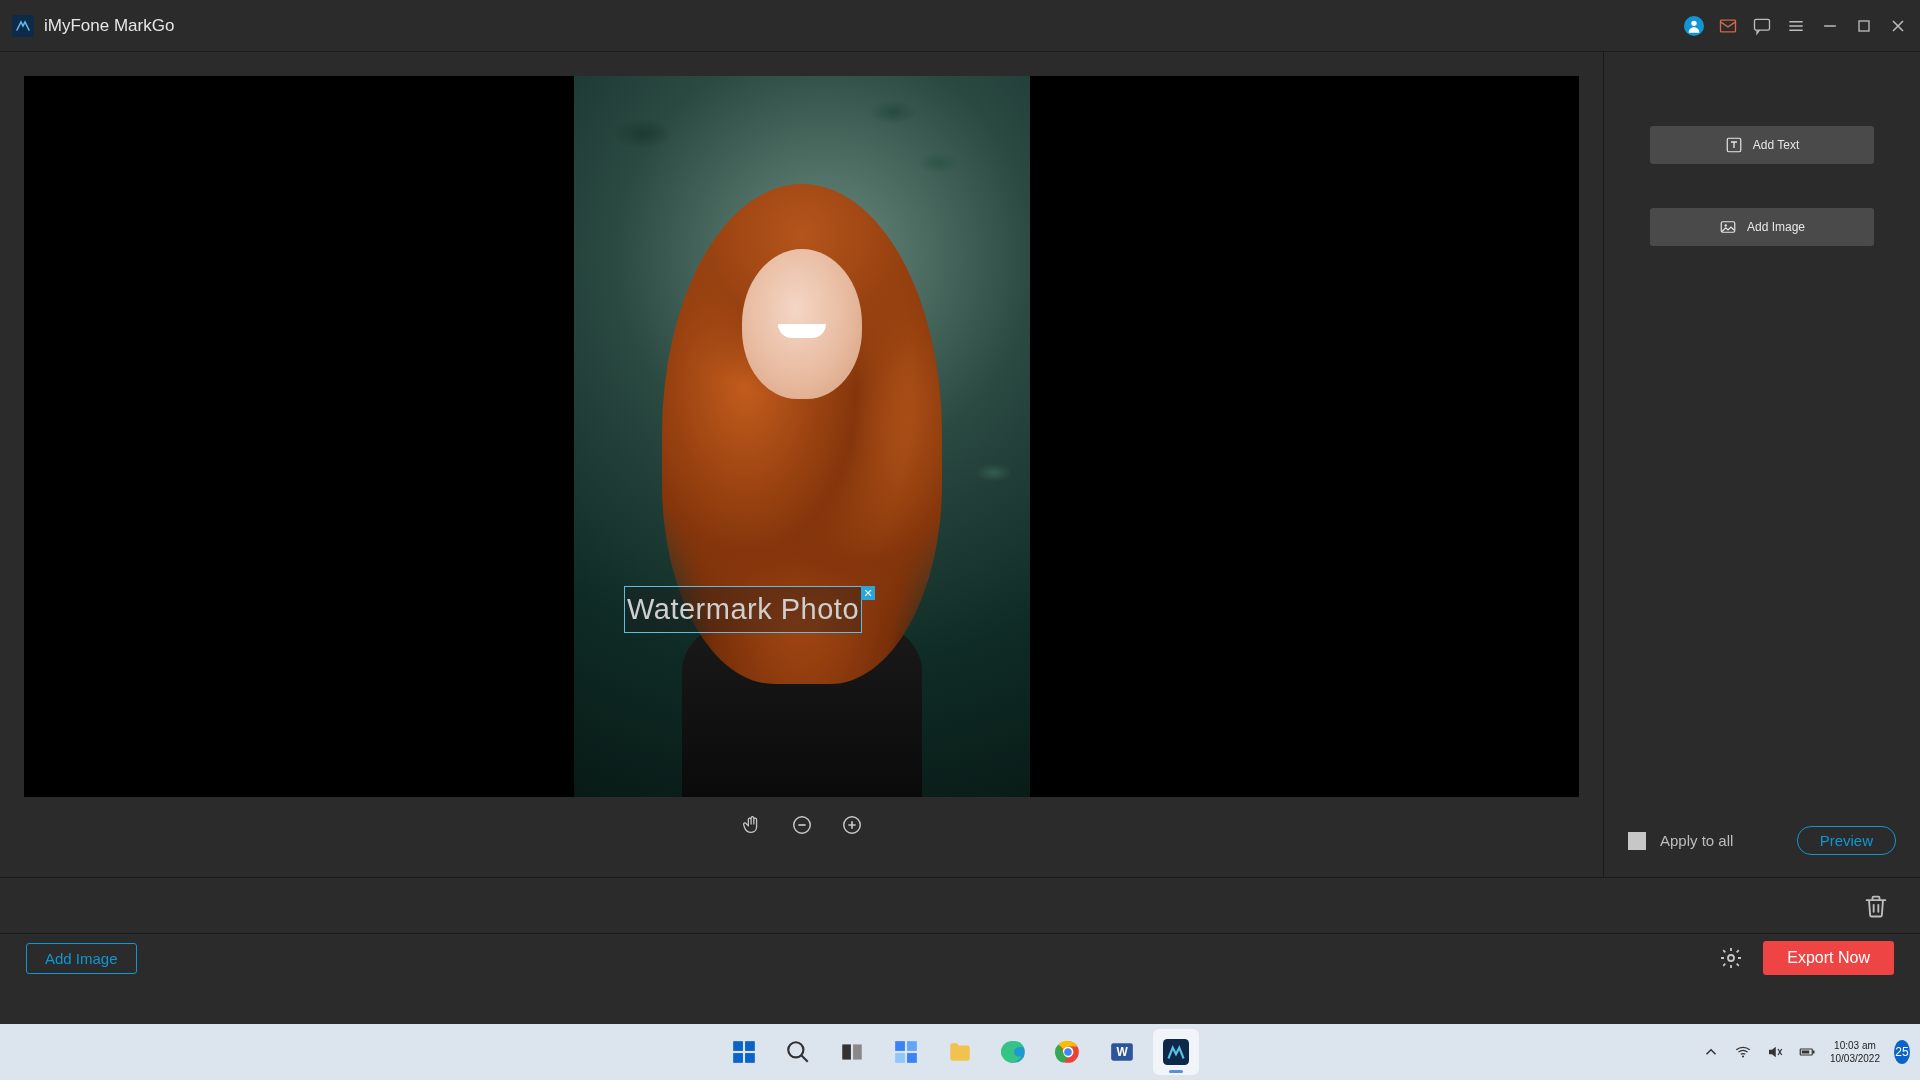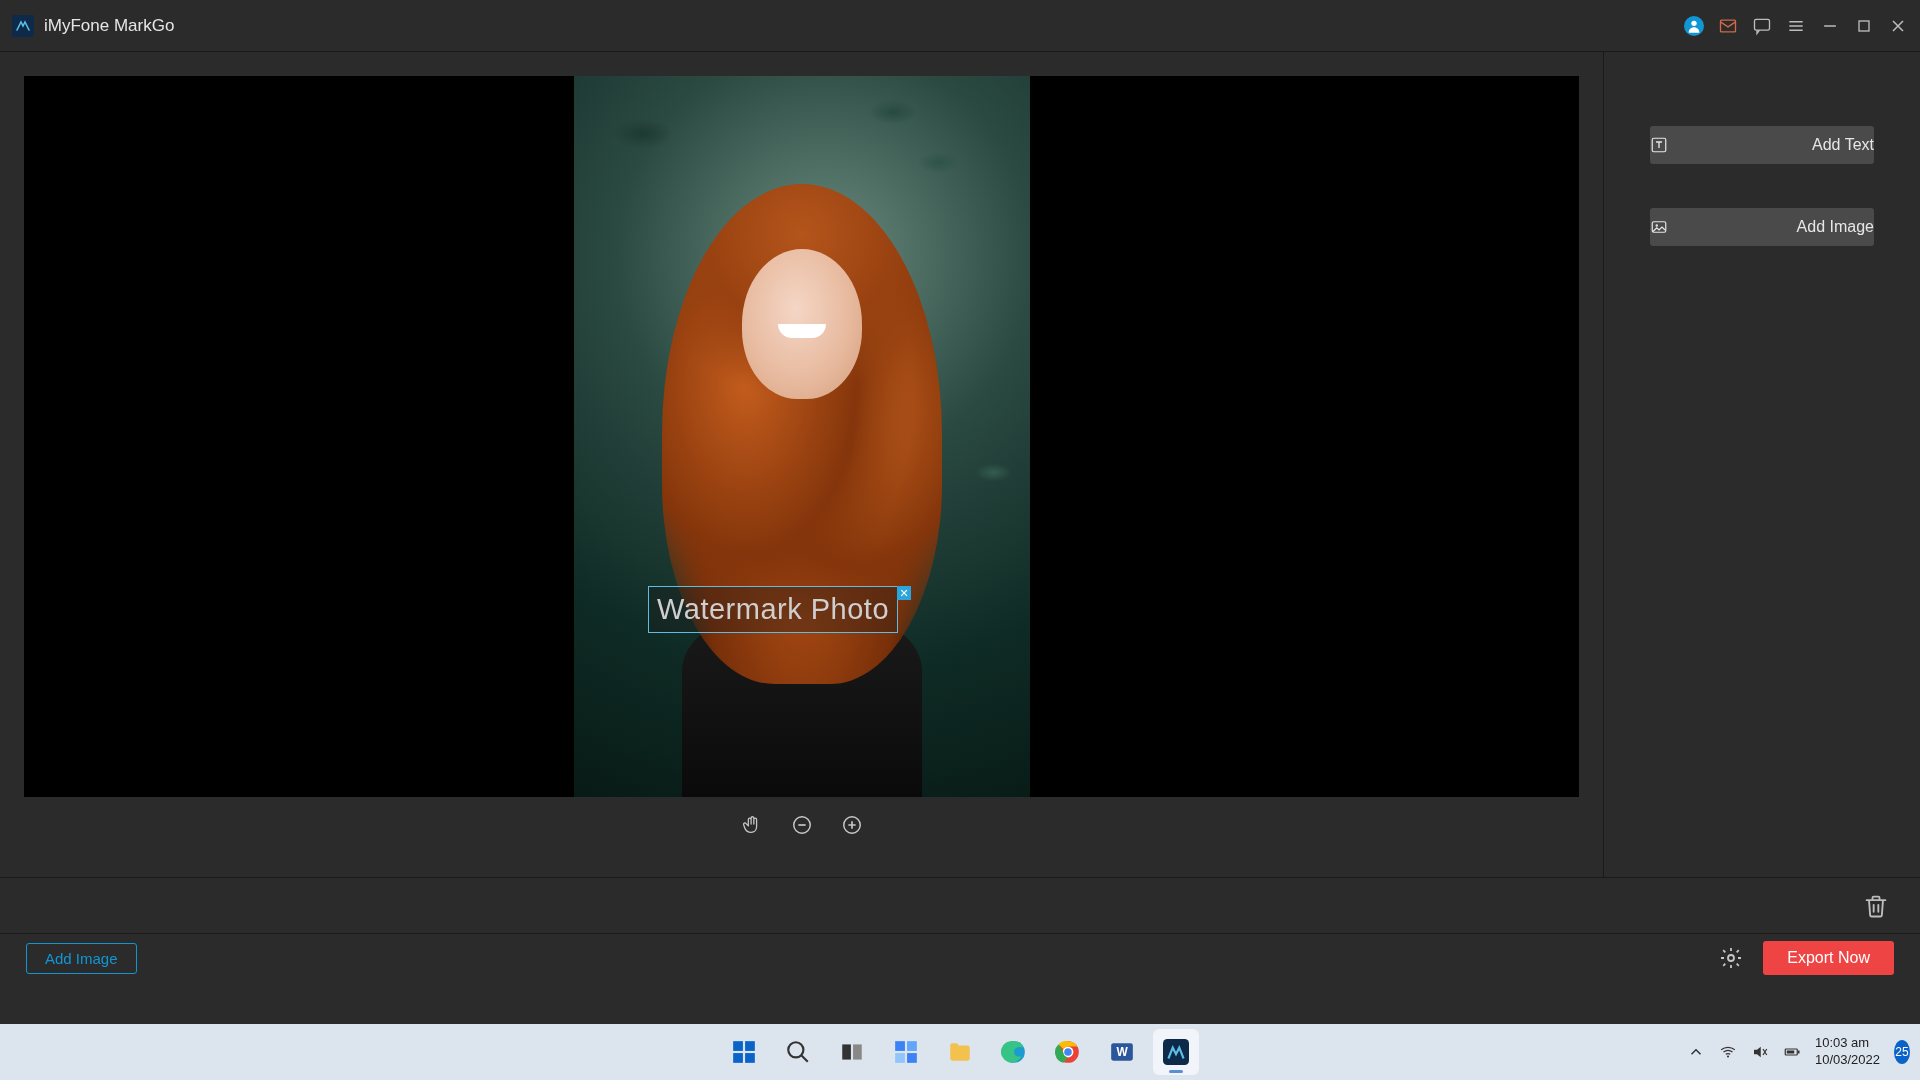--- a/index.html
+++ b/index.html
@@ -40,31 +40,31 @@
   radial-gradient(circle at 50% 10%, #a35b2f 0%, #8c4a25 20%, transparent 35%),
   radial-gradient(ellipse at 30% 40%, #b06232 0%, #7a3e1e 40%, transparent 60%),
   radial-gradient(ellipse at 70% 45%, #b56835 0%, #7a3e1e 40%, transparent 60%),
   radial-gradient(ellipse at 50% 70%, #a5582c 0%, #6f381b 50%, transparent 70%);
   border-radius: 50% 50% 40% 40%;
   filter: contrast(1.1) saturate(1.2);
 }
 .torso { position: absolute; left: 50%; bottom: 0; transform: translateX(-50%); width: 240px; height: 180px; background: linear-gradient(#1a1a1a, #0a0a0a); border-radius: 30% 30% 0 0; }
 
 
-.watermark-box { position: absolute; left: 600px; top: 510px; background: rgba(30,30,30,0.35); border: 1px solid #5fbde3; padding: 6px 8px; cursor: move; margin-left: 24px; }
+.watermark-box { position: absolute; left: 600px; top: 510px; background: rgba(30,30,30,0.35); border: 1px solid #5fbde3; padding: 6px 2px; cursor: move; }
 .watermark-txt { color: #cfcfcf; font-size: 29px; font-weight: 400; letter-spacing: 0.5px; white-space: nowrap; }
 .watermark-close { position: absolute; top: -1px; right: -14px; width: 14px; height: 14px; background: #2aa6dd; color: #fff; font-size: 11px; display: flex; align-items: center; justify-content: center; cursor: pointer; }
 
 
 .canvas-toolbar { height: 56px; display: flex; align-items: center; justify-content: center; gap: 28px; }
 .canvas-toolbar .tb { width: 22px; height: 22px; display: flex; align-items: center; justify-content: center; color: #c7c7c7; cursor: pointer; }
 
 
 .sidebar { width: 316px; background: #2b2b2b; display: flex; flex-direction: column; padding-top: 74px; align-items: center; }
-.side-btn { width: 224px; height: 38px; background: #4a4a4a; color: #e6e6e6; display: flex; align-items: center; justify-content: space-between; gap: 10px; border-radius: 3px; cursor: pointer; font-size: 16px; margin-bottom: 44px; }
+.side-btn { width: 224px; height: 38px; background: #4a4a4a; color: #e6e6e6; display: flex; align-items: center; justify-content: center; gap: 10px; border-radius: 3px; cursor: pointer; font-size: 12px; margin-bottom: 44px; }
 .side-btn svg { width: 18px; height: 18px; }
 .sidebar-bottom { margin-top: auto; width: 100%; display: flex; align-items: center; padding: 0 24px 22px; gap: 14px; }
 .chk { width: 18px; height: 18px; background: #c7c7c7; cursor: pointer; }
 .apply-lbl { color: #bdbdbd; font-size: 15px; flex: 1; }
 .preview-btn { border: 1px solid #1096d3; color: #1096d3; background: transparent; border-radius: 14px; padding: 5px 22px; font-size: 15px; cursor: pointer; }
 
 
 .trash-row { height: 56px; background: #2b2b2b; border-top: 1px solid #1a1a1a; display: flex; align-items: center; justify-content: flex-end; padding-right: 30px; }
 .trash { width: 28px; height: 28px; color: #bdbdbd; cursor: pointer; }
 
@@ -75,21 +75,21 @@
 .gear { width: 24px; height: 24px; color: #c7c7c7; margin-right: 20px; cursor: pointer; }
 .export-btn { background: #ef4444; color: #fff; border-radius: 3px; padding: 8px 24px; font-size: 16px; cursor: pointer; border: none; }
 
 
 .taskbar { position: absolute; left: 0; right: 0; bottom: 0; height: 56px; background: #dce4ee; display: flex; align-items: center; }
 .tb-center { position: absolute; left: 50%; transform: translateX(-50%); display: flex; gap: 8px; }
 .tb-app { width: 46px; height: 46px; border-radius: 6px; display: flex; align-items: center; justify-content: center; position: relative; }
 .tb-app.active::after { content: ""; position: absolute; bottom: 2px; left: 50%; transform: translateX(-50%); width: 14px; height: 3px; background: #5a8fd6; border-radius: 2px; }
 .tb-app.active { background: rgba(255,255,255,0.6); }
 .tb-right { position: absolute; right: 10px; display: flex; align-items: center; gap: 14px; }
-.tb-clock { text-align: left; font-size: 13px; color: #222; line-height: 1.3; }
+.tb-clock { text-align: center; font-size: 10px; color: #222; line-height: 1.3; }
 .tb-badge { width: 16px; height: 24px; border-radius: 50%; background: #0a63c9; color: #fff; font-size: 12px; display: flex; align-items: center; justify-content: center; }
 .tray-icn { width: 18px; height: 18px; color: #333; }
 
 .app-window { position: absolute; inset: 0 0 56px 0; background: #2b2b2b; display: flex; flex-direction: column; }
 </style>
 </head>
 <body>
 
 <div class="app-window">
 
@@ -187,20 +187,25 @@
           </svg>
         <span>Add Text</span>
       </div>
       <div class="side-btn">
         <svg viewBox="0 0 24 24">
             <rect x="3" y="5" width="18" height="14" rx="2" stroke="#e6e6e6" stroke-width="1.6" fill="none"></rect>
             <circle cx="9" cy="10" r="1.6" fill="#e6e6e6"></circle>
             <path d="M4 18l5-5 3 3 4-4 4 4" stroke="#e6e6e6" stroke-width="1.6" fill="none"></path>
           </svg>
         <span>Add Image</span>
+      </div>
+      <div class="sidebar-bottom">
+        <div class="chk"></div>
+        <span class="apply-lbl">Apply to all</span>
+        <button class="preview-btn">Preview</button>
       </div>
     </div>
   </div>
 
   <div class="trash-row">
 
     <div class="trash">
       <svg viewBox="0 0 24 24">
           <path d="M4 7h16M9 7V5a1 1 0 0 1 1-1h4a1 1 0 0 1 1 1v2M6 7l1 13a1 1 0 0 0 1 1h8a1 1 0 0 0 1-1l1-13M10 11v6M14 11v6" stroke="#bdbdbd" stroke-width="1.6" fill="none" stroke-linecap="round"></path>
         </svg>

